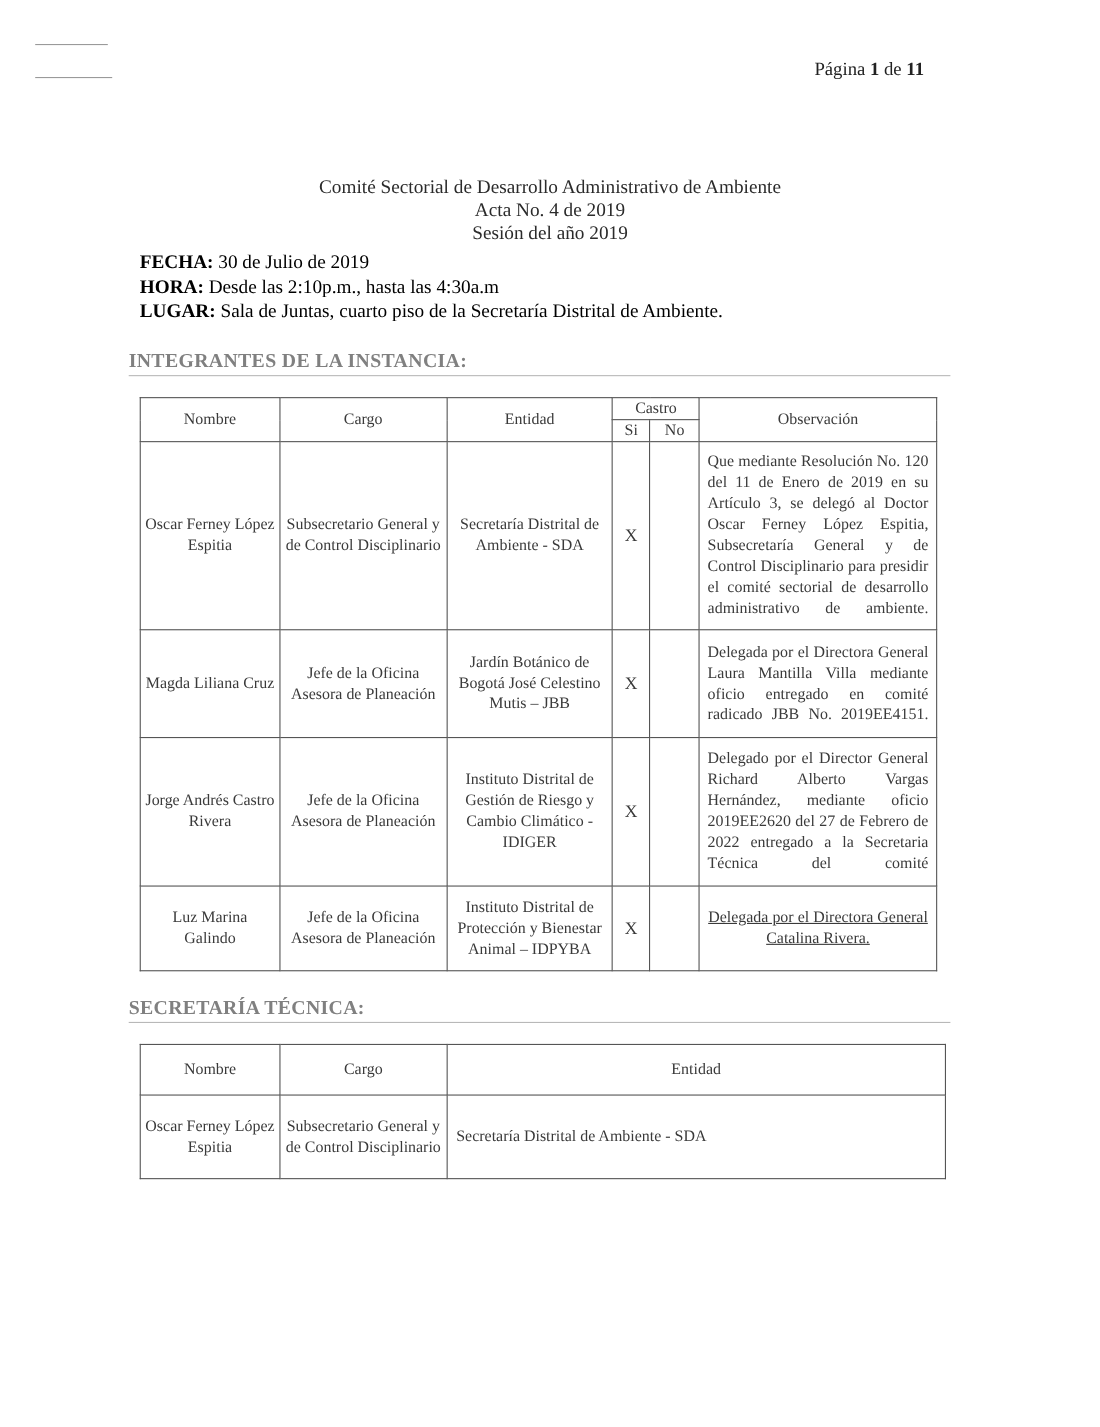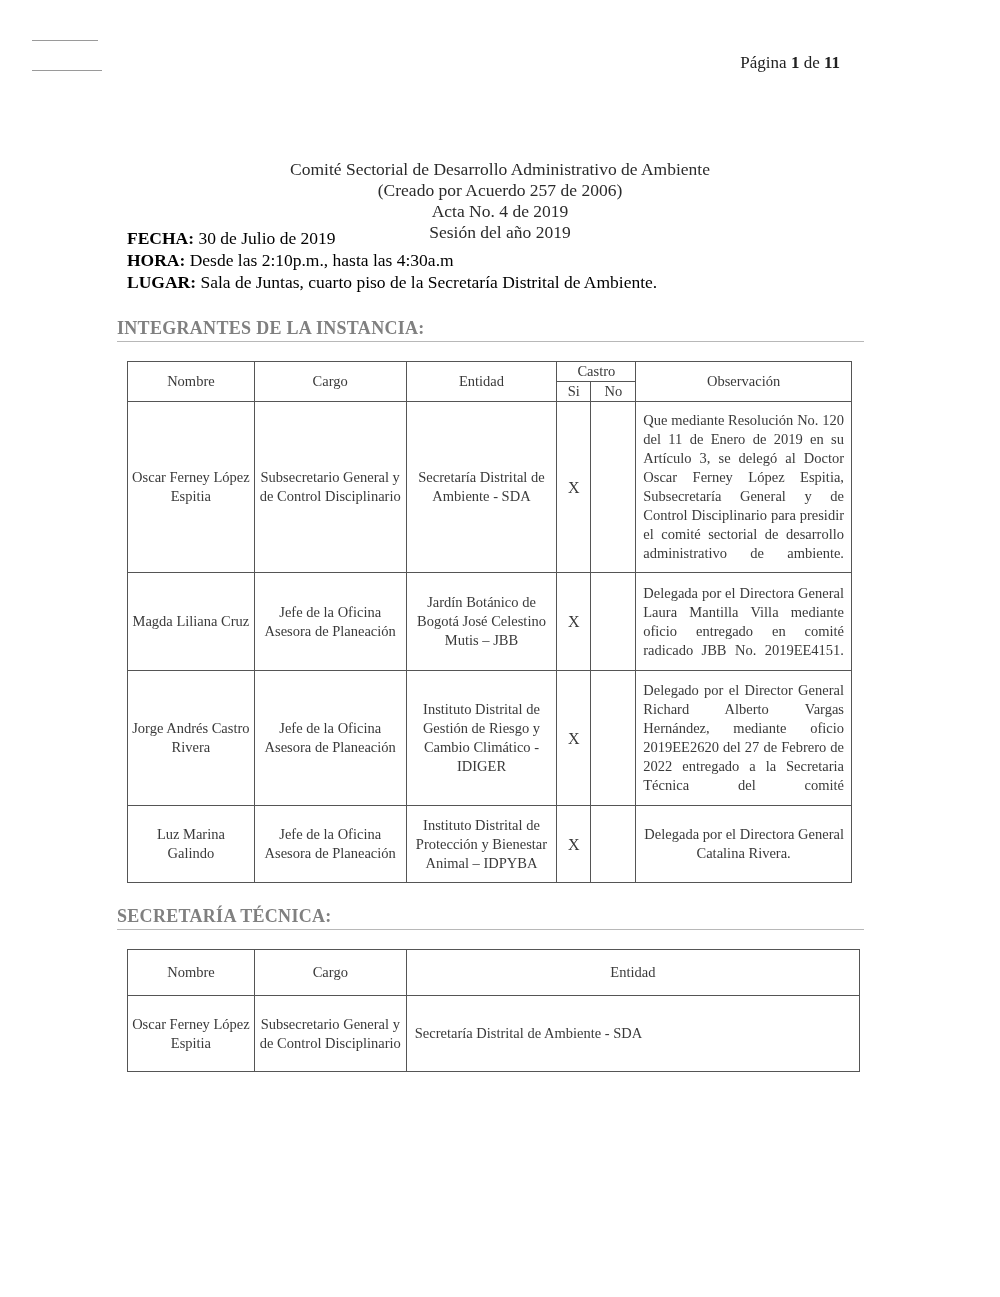--- a/index.html
+++ b/index.html
@@ -32,39 +32,38 @@
   }
   table {
     position: absolute; border-collapse: collapse;
     font-size: 14.5px; line-height: 19px; color: #3a3a3a;
   }
   td, th {
     border: 1.2px solid #555; font-weight: normal; text-align: center;
     vertical-align: middle; padding: 0 4px;
   }
   td.obs { text-align: justify; text-align-last: justify; padding: 0 7px; }
-  td.obs.center { text-align: right; text-align-last: center; }
+  td.obs.center { text-align: center; text-align-last: center; text-decoration: underline; }
   td.ent-left { text-align: left; padding-left: 8px; }
 </style>
 </head>
 <body>
 
 <div class="scan-mark" style="top:40px;left:32px;width:66px;"></div>
 <div class="scan-mark" style="top:70px;left:32px;width:70px;"></div>
 
 <div class="page-number">
   <span>Página</span>
   <b>1</b>
   <span>de</span>
   <b>11</b>
 </div>
 
 <div class="header-block">
   <div>Comité Sectorial de Desarrollo Administrativo de Ambiente</div>
-  <div>(Creado por Acuerdo 257 de 2006)</div>
   <div class="bold">Acta No. 4 de 2019</div>
   <div class="bold">Sesión del año 2019</div>
 </div>
 
 <div class="meta">
   <div><span class="label">FECHA:</span><span> 30 de Julio de 2019</span></div>
   <div><span class="label">HORA:</span><span> Desde las 2:10p.m., hasta las 4:30a.m</span></div>
   <div><span class="label">LUGAR:</span><span> Sala de Juntas, cuarto piso de la Secretaría Distrital de Ambiente.</span></div>
 </div>
 

